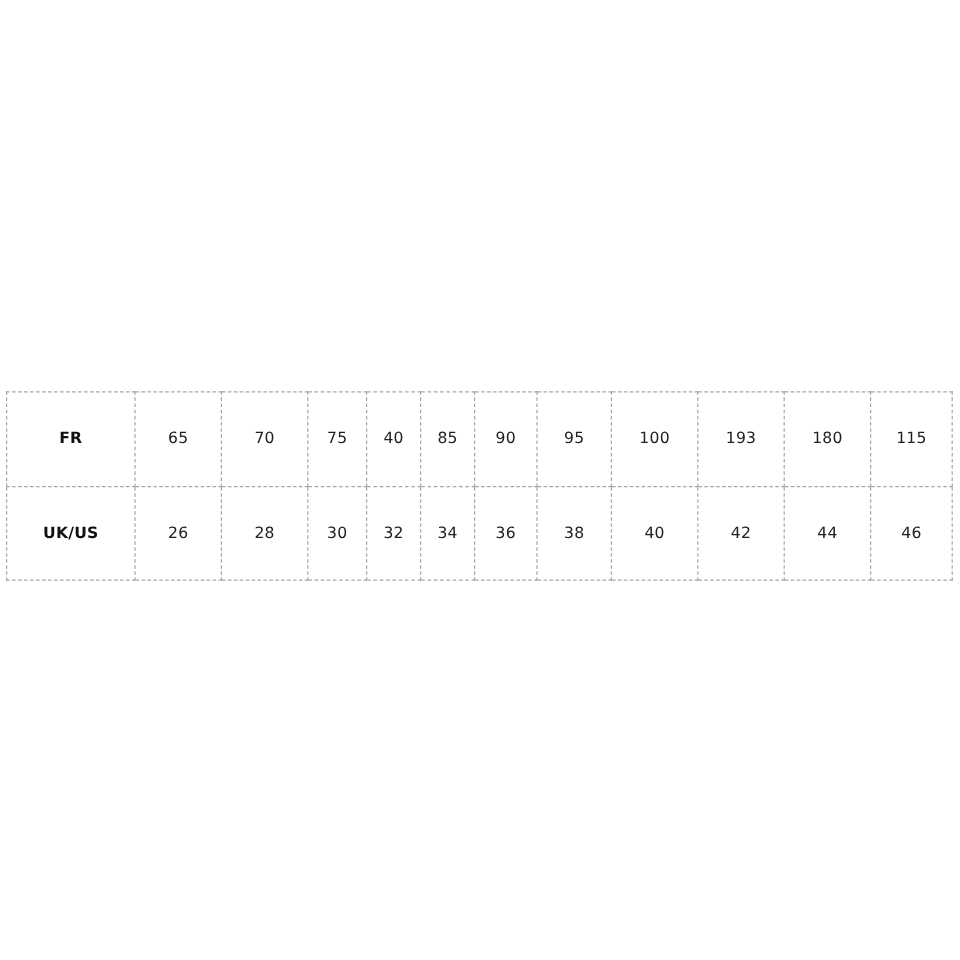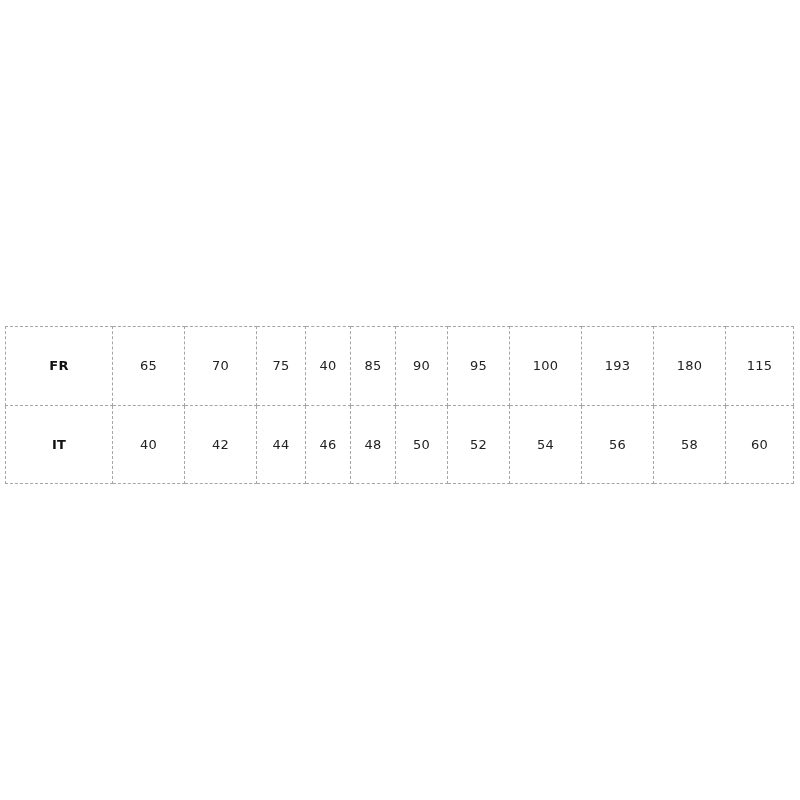--- a/index.html
+++ b/index.html
@@ -77,28 +77,28 @@
           <td>40</td>
           <td>85</td>
           <td>90</td>
           <td>95</td>
           <td>100</td>
           <td>193</td>
           <td>180</td>
           <td>115</td>
         </tr>
         <tr>
-          <th>IT</th>
+          <th>UK/US</th>
+          <td>26</td>
+          <td>28</td>
+          <td>30</td>
+          <td>32</td>
+          <td>34</td>
+          <td>36</td>
+          <td>38</td>
           <td>40</td>
           <td>42</td>
           <td>44</td>
           <td>46</td>
-          <td>48</td>
-          <td>50</td>
-          <td>52</td>
-          <td>54</td>
-          <td>56</td>
-          <td>58</td>
-          <td>60</td>
         </tr>
       </tbody>
   </table>
 </div>
 
 </body></html>

